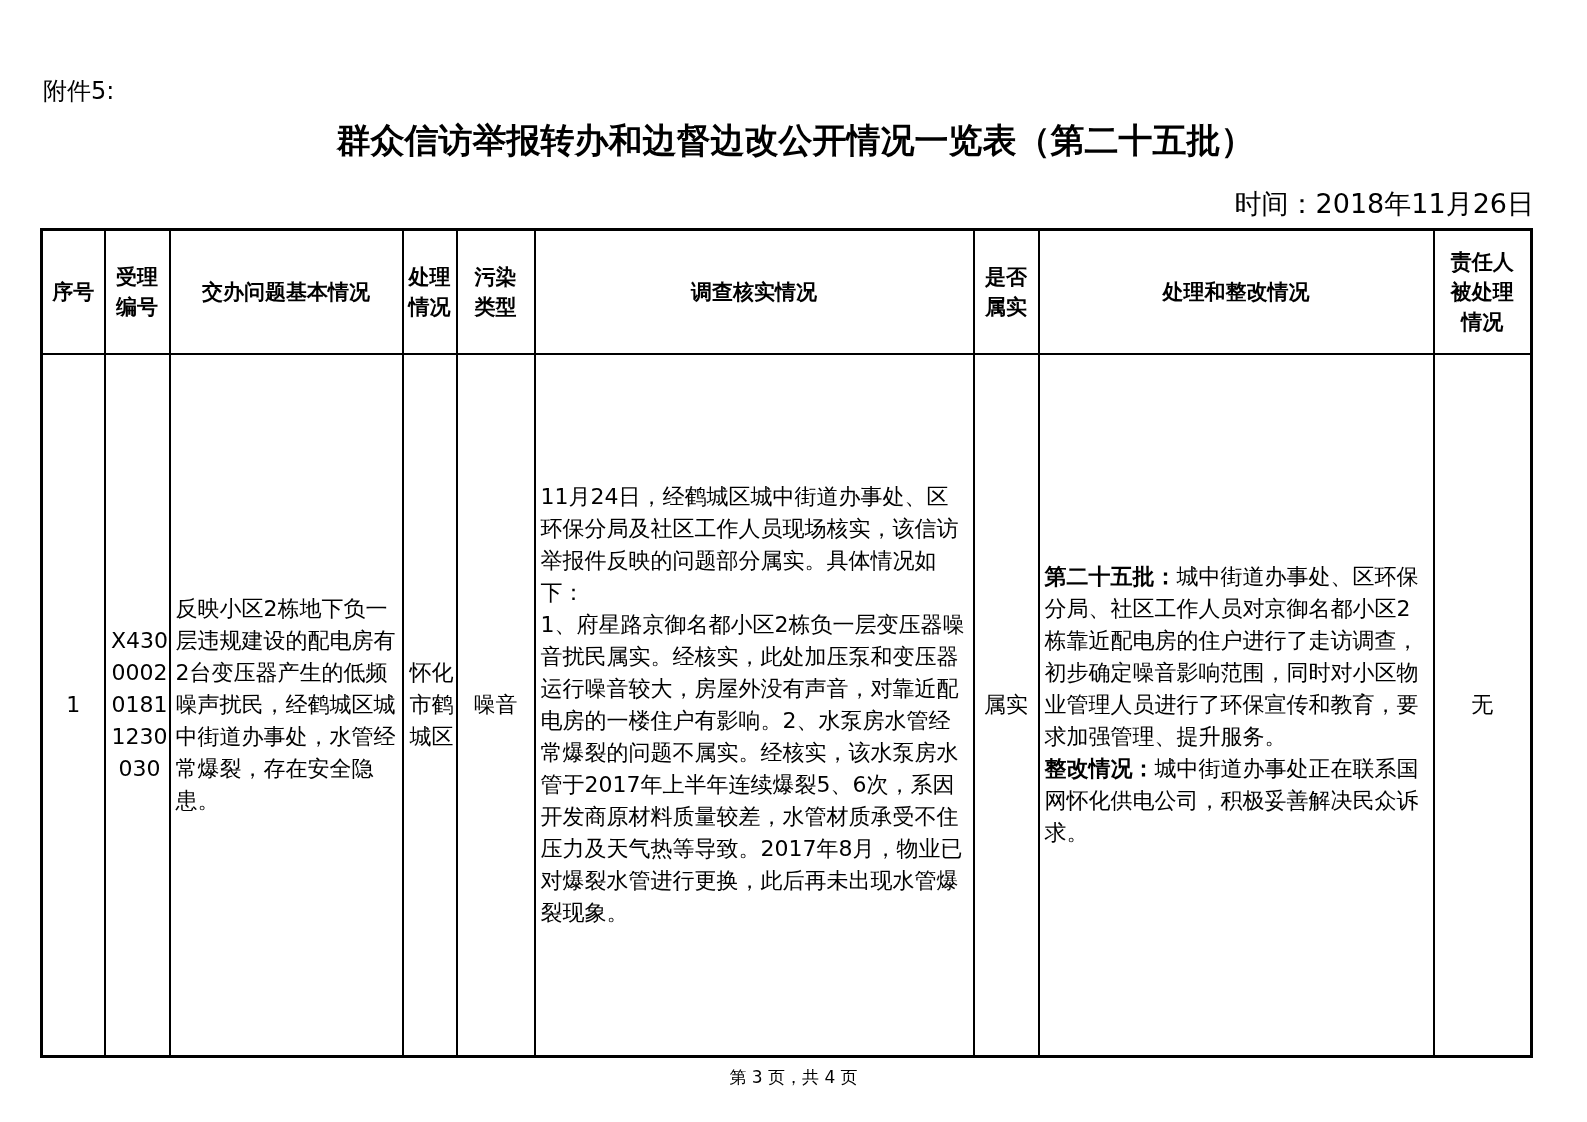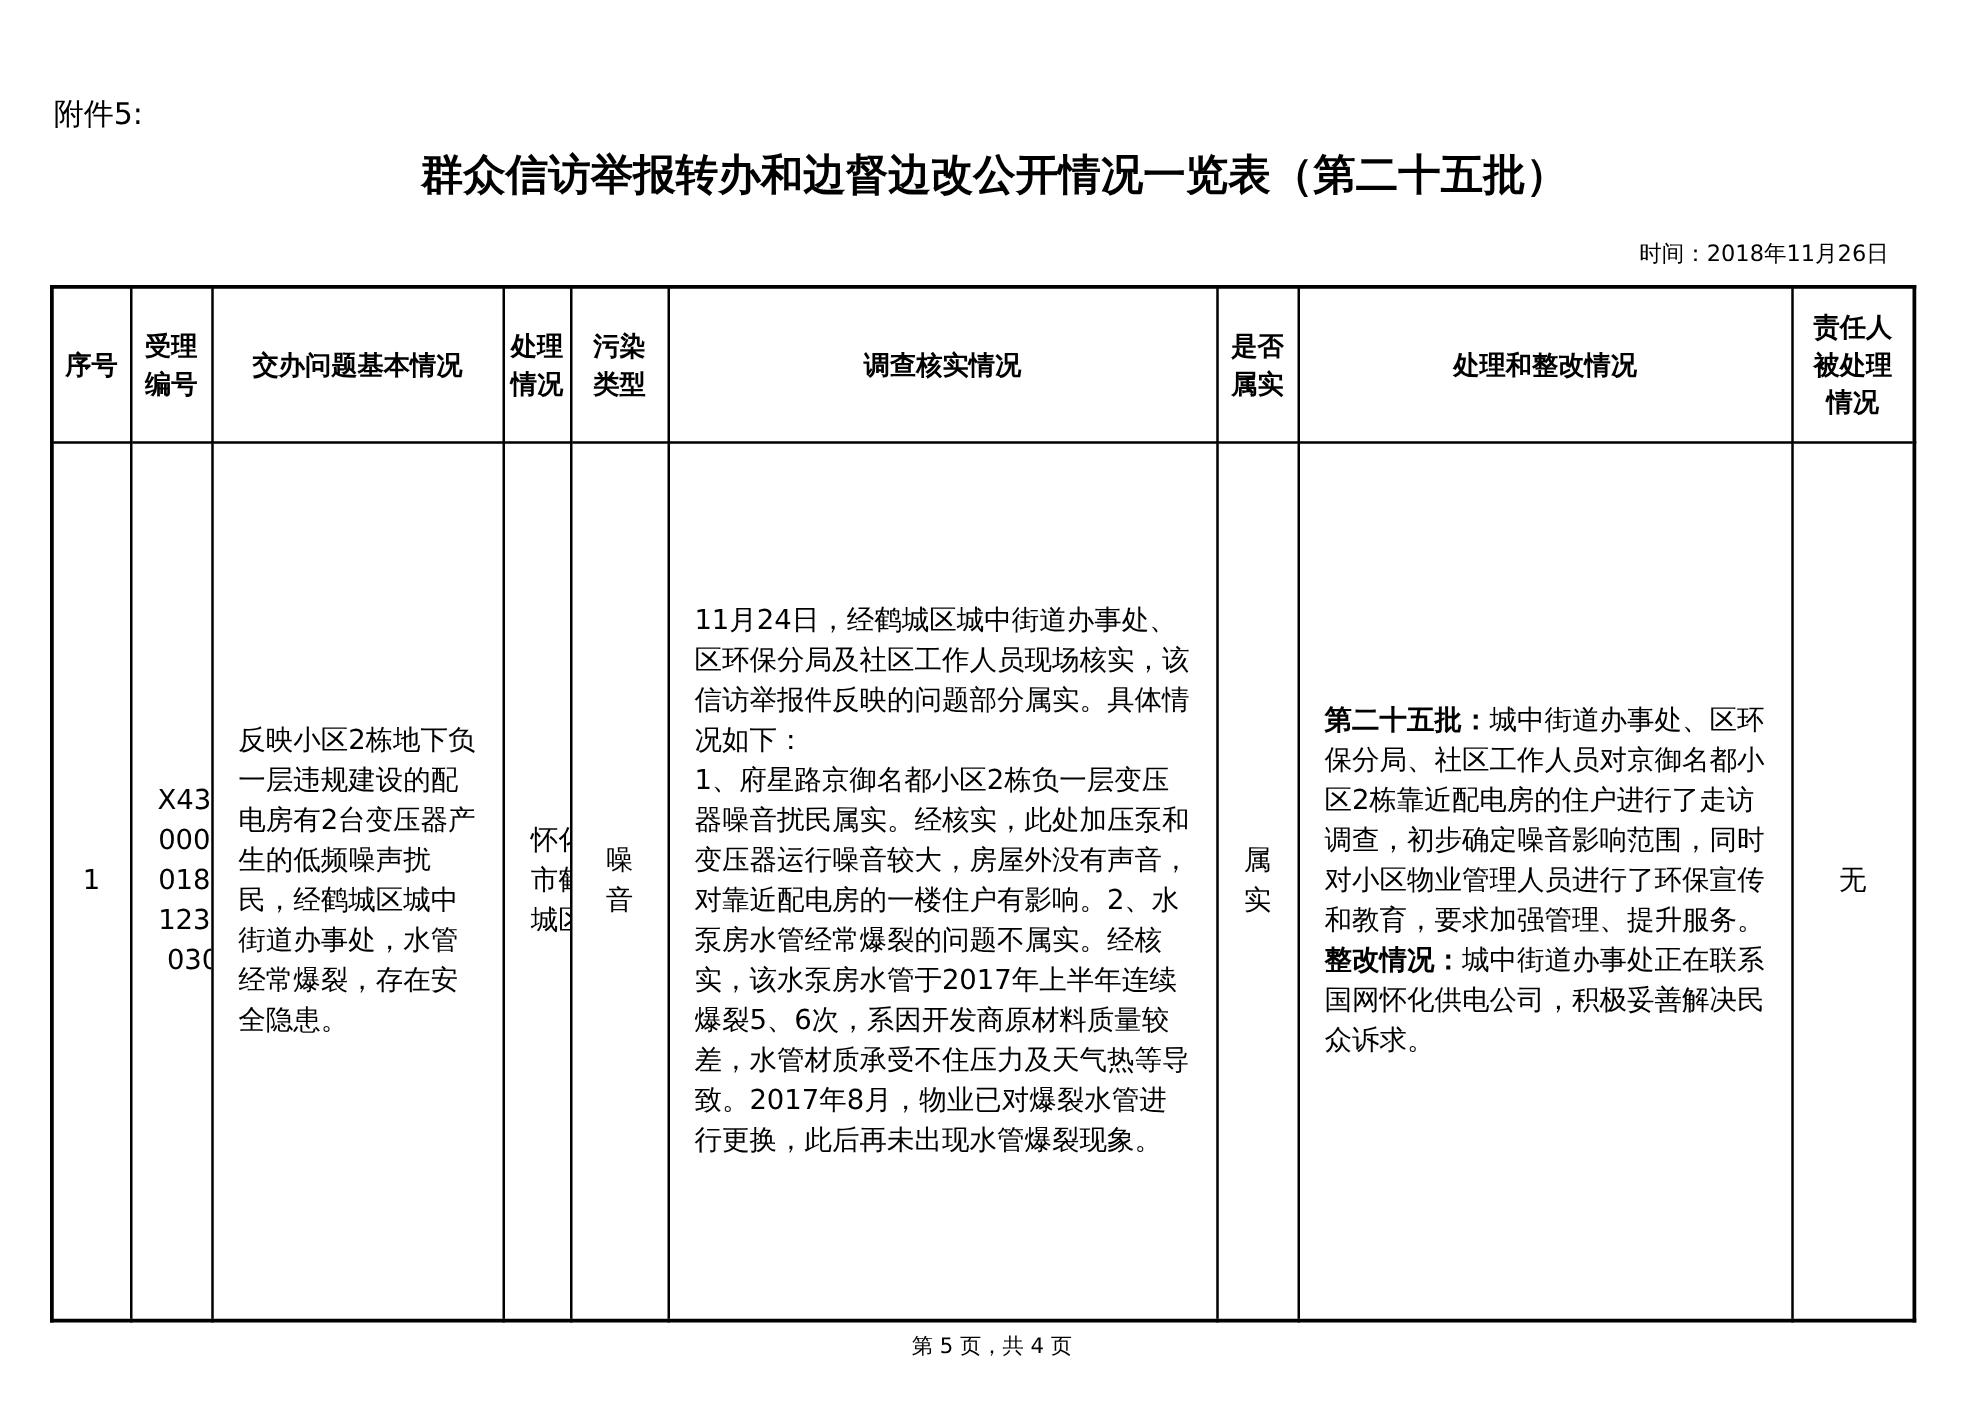--- a/index.html
+++ b/index.html
@@ -28,23 +28,23 @@
     right: 0;
     top: 118px;
     margin: 0;
     text-align: center;
     font-size: 34px;
     font-weight: bold;
     line-height: 44px;
   }
   .date {
     position: absolute;
-    right: 76px;
+    right: 53px;
     top: 188px;
-    font-size: 18px;
+    font-size: 27px;
     line-height: 32px;
   }
   table.report-table {
     position: absolute;
     left: 40px;
     top: 228px;
     width: 1490px;
     border-collapse: collapse;
     table-layout: fixed;
     border: 3px solid #000;
@@ -58,21 +58,21 @@
   }
   .report-table th {
     font-size: 21px;
     font-weight: bold;
     line-height: 30px;
     padding: 2px;
   }
   .report-table td {
     font-size: 22px;
     line-height: 32px;
-    padding: 2px 20px;
+    padding: 2px 5px;
   }
   thead tr { height: 104px; }
   tbody tr { height: 702px; }
   td.text-left { text-align: left; }
   .report-table p { margin: 0; }
   
   .wrap-caseno { width: 58px; margin: 0 auto; word-break: break-all; }
   .wrap-2cjk   { width: 46px; margin: 0 auto; word-break: break-all; text-align: center; }
   .wrap-3cjk   { width: 68px; margin: 14px auto; word-break: break-all; text-align: center; }
   .footer {
@@ -155,13 +155,13 @@
       <td>属实</td>
       <td class="text-left">
         <p><strong>第二十五批：</strong><span>城中街道办事处、区环保分局、社区工作人员对京御名都小区2栋靠近配电房的住户进行了走访调查，初步确定噪音影响范围，同时对小区物业管理人员进行了环保宣传和教育，要求加强管理、提升服务。</span></p>
         <p><strong>整改情况：</strong><span>城中街道办事处正在联系国网怀化供电公司，积极妥善解决民众诉求。</span></p>
       </td>
       <td>无</td>
     </tr>
   </tbody>
 </table>
 
-<div class="footer">第 5 页，共 4 页</div>
+<div class="footer">第 3 页，共 4 页</div>
 
 </body></html>

